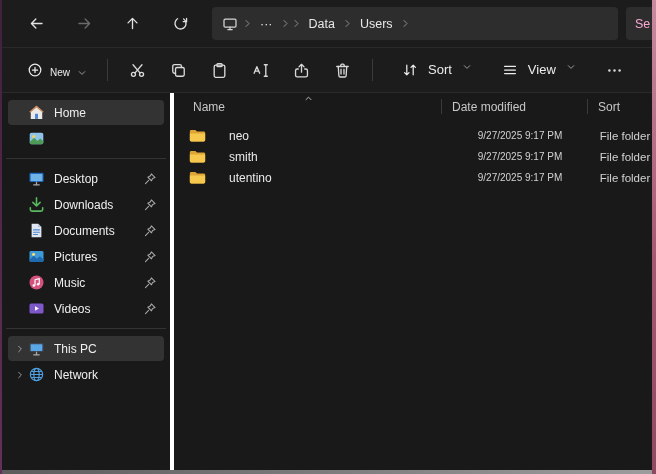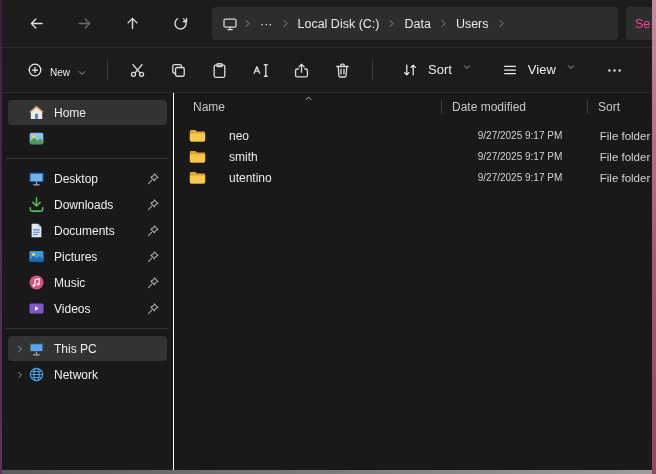--- a/index.html
+++ b/index.html
@@ -32,41 +32,41 @@
   .addressbar { flex:1; height:33px; margin:0 8px; background:#2d2d2d; border-radius:4px;
                 display:flex; align-items:center; padding:0 6px; min-width:0; overflow:hidden; }
   .device-ic { color:#d6d6d6; margin:0 4px; }
   .device-ic svg { width:16px; height:16px; }
   .crumb { background:none; border:none; color:#e8e8e8; font-size:12.5px; padding:4px 7px;
            border-radius:3px; white-space:nowrap; font-family:inherit; }
   .crumb-sep { color:#9c9c9c; display:flex; align-items:center; }
   .crumb-sep svg { width:11px; height:11px; }
 
   .searchbox { flex:0 0 26px; height:33px; background:#2d2d2d; border-radius:4px 0 0 4px;
-               display:flex; align-items:center; padding-left:9px; color:#ec4899;
+               display:flex; align-items:center; padding-left:9px; color:#f9a8d4;
                font-size:12.5px; overflow:hidden; white-space:nowrap; }
 
   
   .toolbar { flex:0 0 45px; display:flex; align-items:center; padding:0 14px;
              background:#1c1c1c; border-bottom:1px solid #2a2a2a; }
   .tb-new { display:flex; align-items:flex-end; gap:7px; background:none; border:none;
             color:#ececec; font-size:10px; padding:7px 11px; border-radius:4px; font-family:inherit; }
   .tb-sep { width:1px; height:22px; background:#3a3a3a; margin:0 9px; flex:0 0 1px; }
   .tb-icon-btn { width:41px; height:36px; display:flex; align-items:center; justify-content:center;
                  background:none; border:none; color:#dadada; border-radius:4px; }
   .tb-icon-btn svg { width:17px; height:17px; }
   .tb-drop { display:flex; align-items:flex-start; gap:10px; background:none; border:none;
              color:#ececec; font-size:13px; padding:7px 10px; border-radius:4px;
              font-family:inherit; margin-left:10px; }
   .chev-sm { width:10px; height:10px; color:#bdbdbd; }
 
   
   .content { flex:1; display:flex; min-height:0; }
 
-  .sidebar { flex:0 0 172px; width:172px; padding-top:6px; border-right:1px solid #ffffff;
+  .sidebar { flex:0 0 172px; width:172px; padding-top:6px; border-right:4px solid #ffffff;
              overflow:hidden; }
   .side-item { height:25px; margin:1px 6px; display:flex; align-items:center; padding:0 4px;
                border-radius:4px; color:#efefef; font-size:12px; }
   .side-item.selected { background:#333333; }
   .side-chev { flex:0 0 16px; width:16px; display:flex; justify-content:center; color:#b9b9b9; }
   .side-chev svg { width:10px; height:10px; }
   .side-icon { flex:0 0 17px; width:17px; height:17px; margin-right:9px; }
   .side-icon svg { width:17px; height:17px; }
   .side-label { flex:1; white-space:nowrap; overflow:hidden; }
   .side-pin { flex:0 0 14px; width:14px; height:14px; color:#a5a5a5; margin-right:3px; }
@@ -138,21 +138,20 @@
             <svg viewBox="0 0 16 16" class="stroke-ic">
               <path d="M5.8 3.6 10.2 8l-4.4 4.4"></path>
             </svg>
           </span>
         <button class="crumb">···</button>
         <span class="crumb-sep">
             <svg viewBox="0 0 16 16" class="stroke-ic">
               <path d="M5.8 3.6 10.2 8l-4.4 4.4"></path>
             </svg>
           </span>
-        <button class="crumb">Local Disk (C:)</button>
         <span class="crumb-sep">
             <svg viewBox="0 0 16 16" class="stroke-ic">
               <path d="M5.8 3.6 10.2 8l-4.4 4.4"></path>
             </svg>
           </span>
         <button class="crumb">Data</button>
         <span class="crumb-sep">
             <svg viewBox="0 0 16 16" class="stroke-ic">
               <path d="M5.8 3.6 10.2 8l-4.4 4.4"></path>
             </svg>

